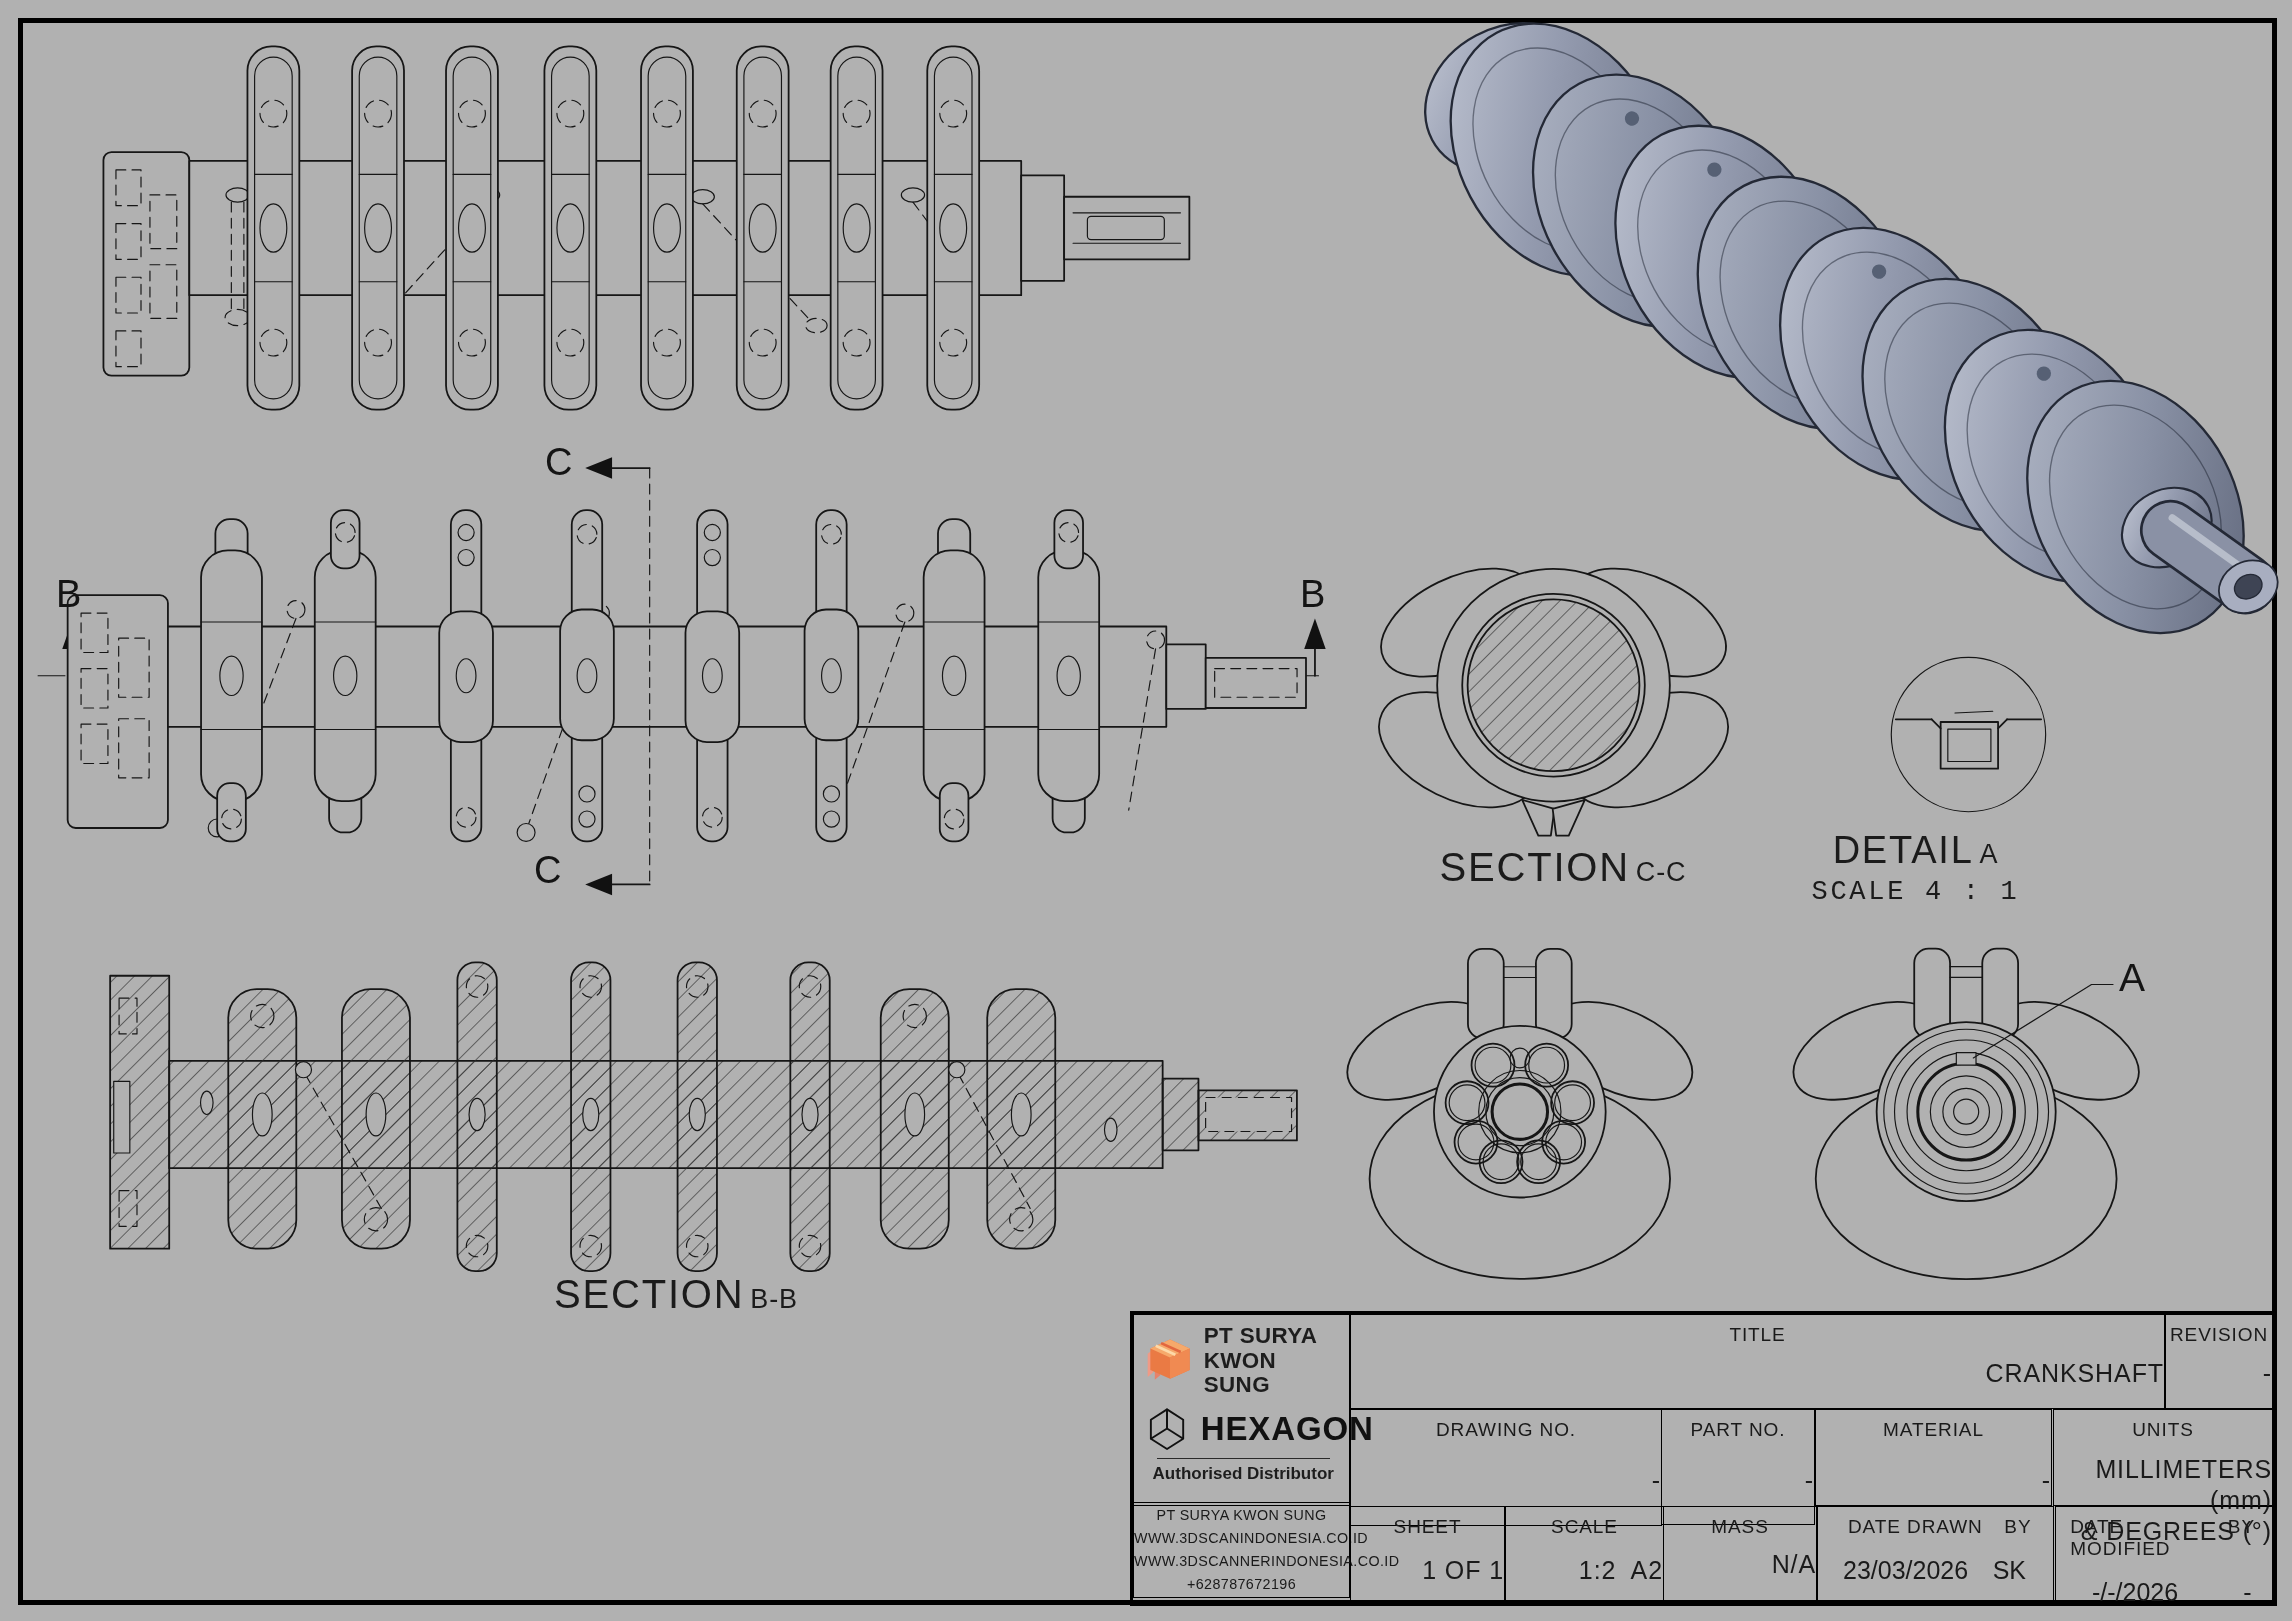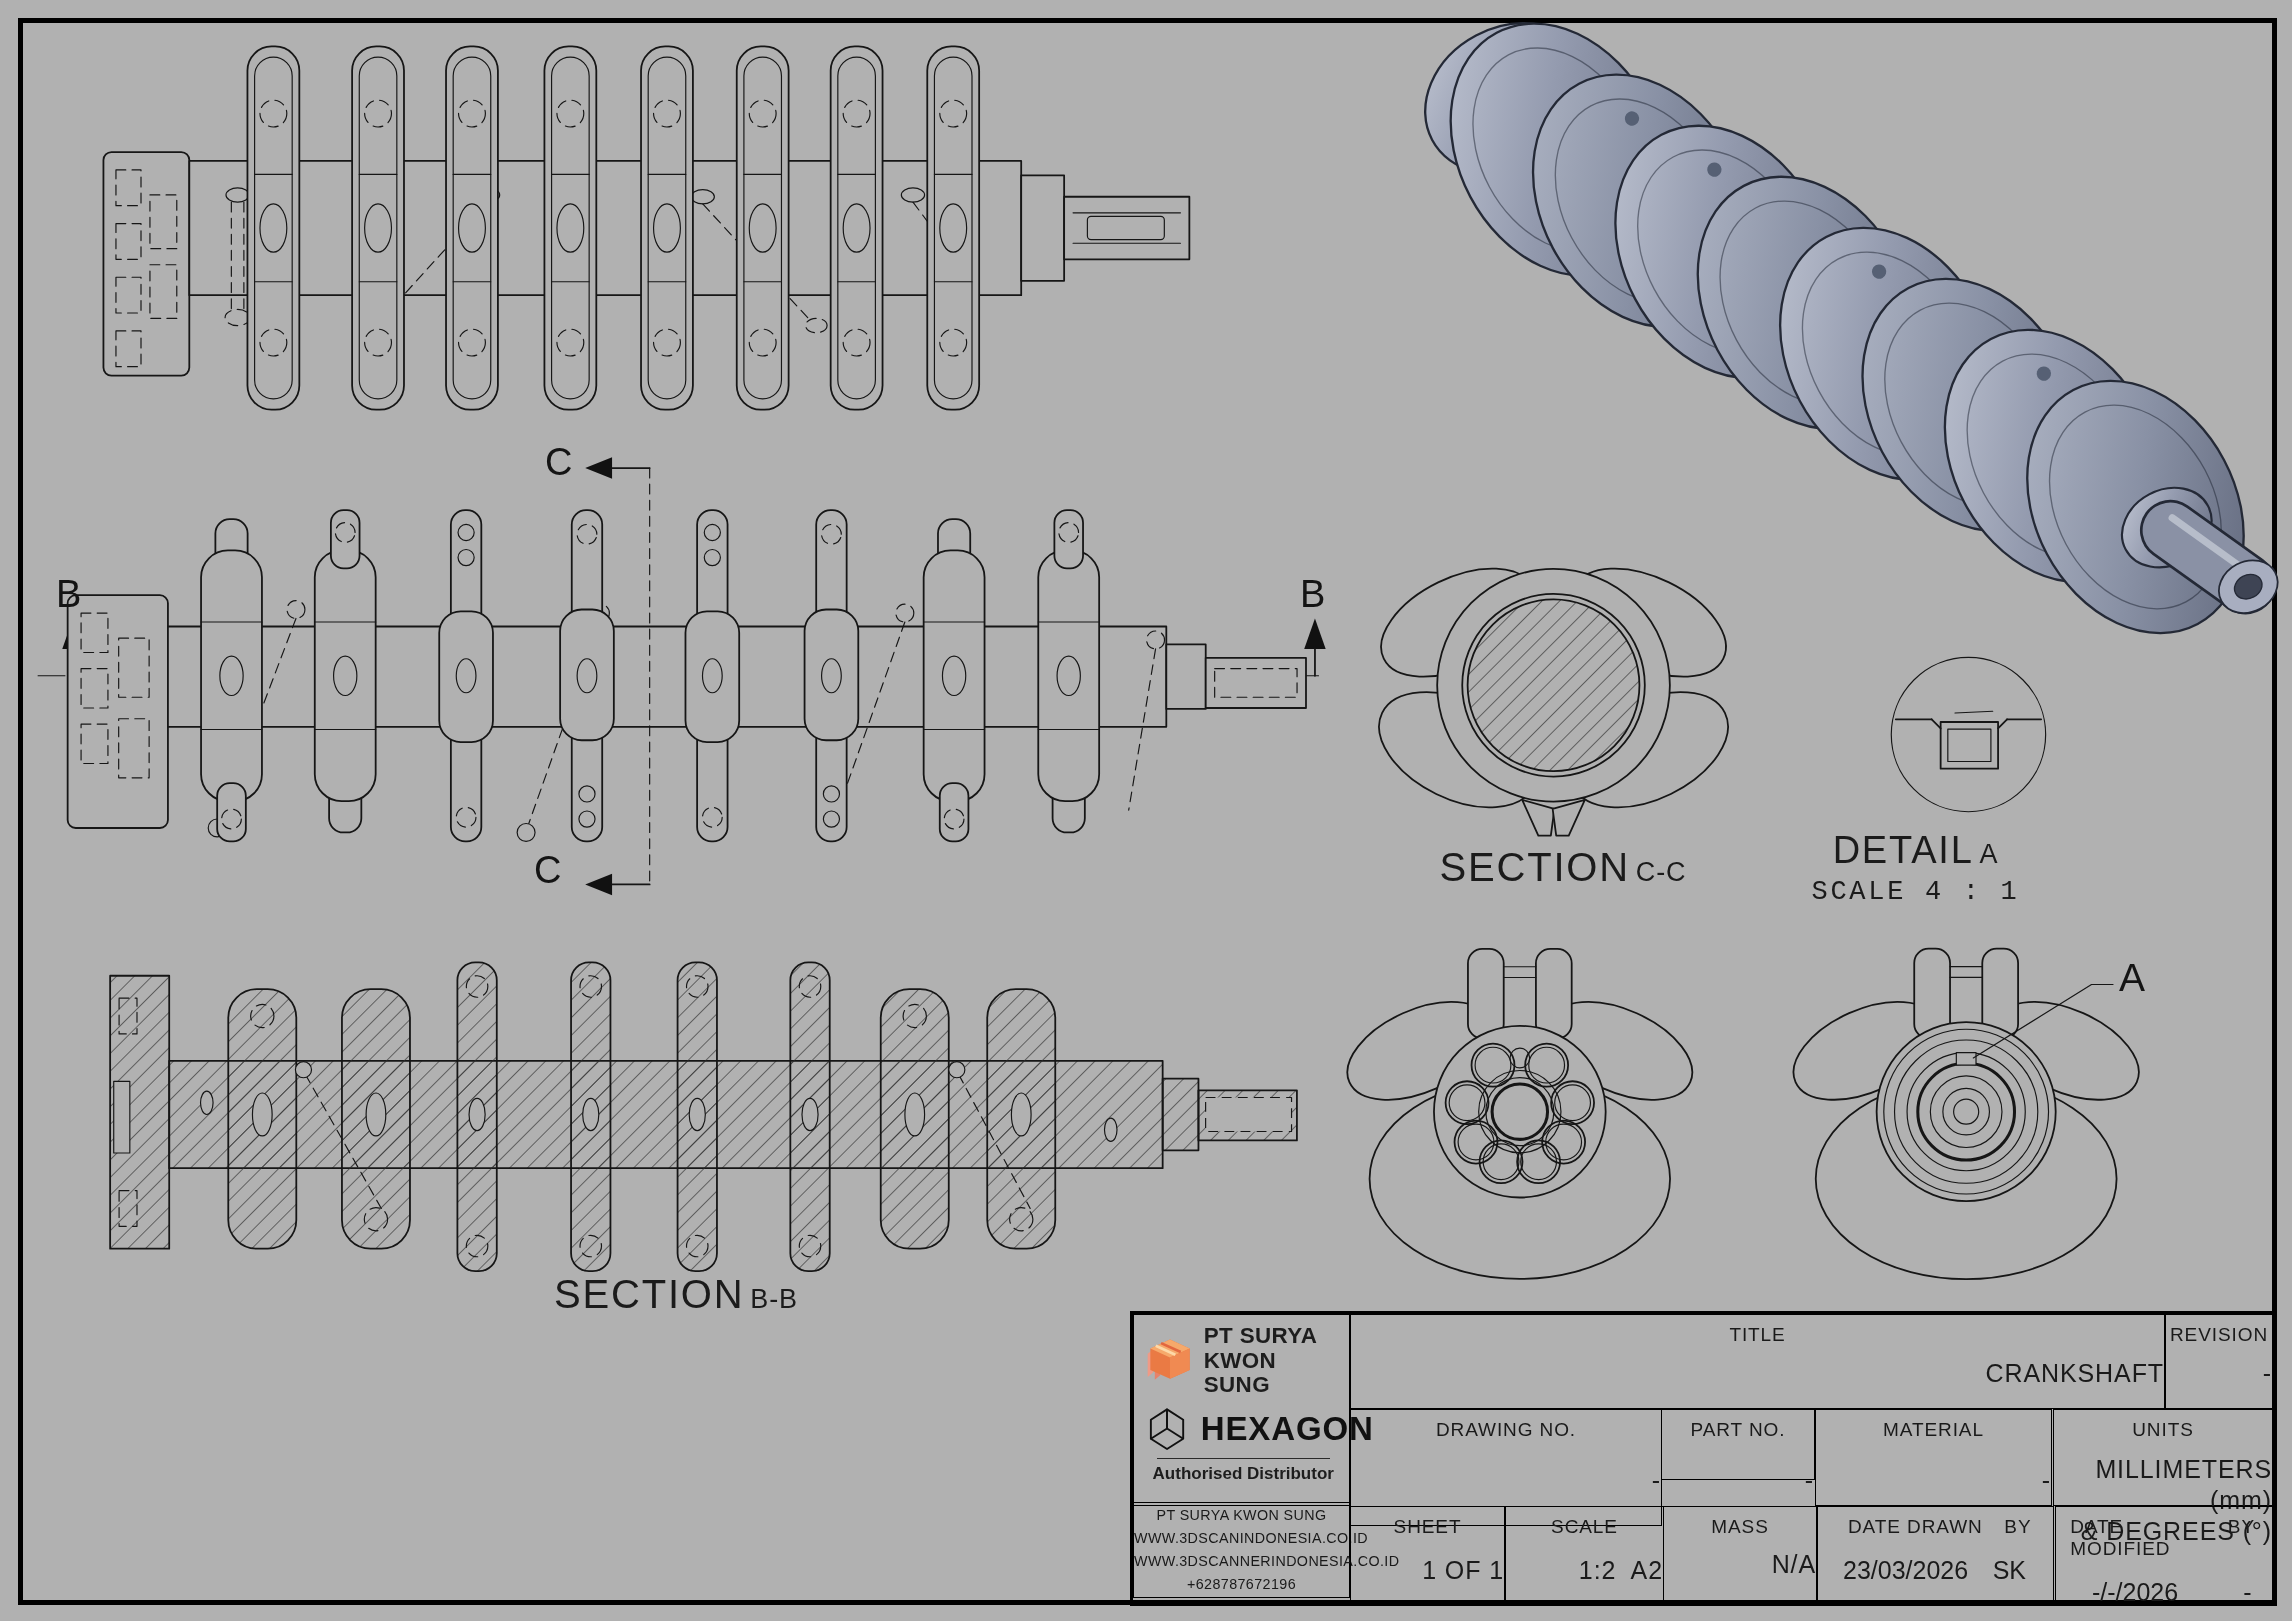--- a/index.html
+++ b/index.html
@@ -458,21 +458,21 @@
     </div>
     <div class="cell" style="left:1032px; top:0; width:108px; height:95px;">
       <span class="lab">REVISION</span>
       <span class="val">-</span>
     </div>
 
     <div class="cell" style="left:217px; top:95px; width:312px; height:117px;">
       <span class="lab">DRAWING NO.</span>
       <span class="val" style="margin-top:25px;">-</span>
     </div>
-    <div class="cell" style="left:528px; top:95px; width:154px; height:71px;">
+    <div class="cell" style="left:528px; top:95px; width:154px; height:116px;">
       <span class="lab">PART NO.</span>
       <span class="val" style="margin-top:25px;">-</span>
     </div>
     <div class="cell" style="left:682px; top:95px; width:237px; height:97px;">
       <span class="lab">MATERIAL</span>
       <span class="val" style="margin-top:25px;">-</span>
     </div>
     <div class="cell" style="left:920px; top:95px; width:220px; height:97px;">
       <span class="lab">UNITS</span>
       <span class="val units-val">

